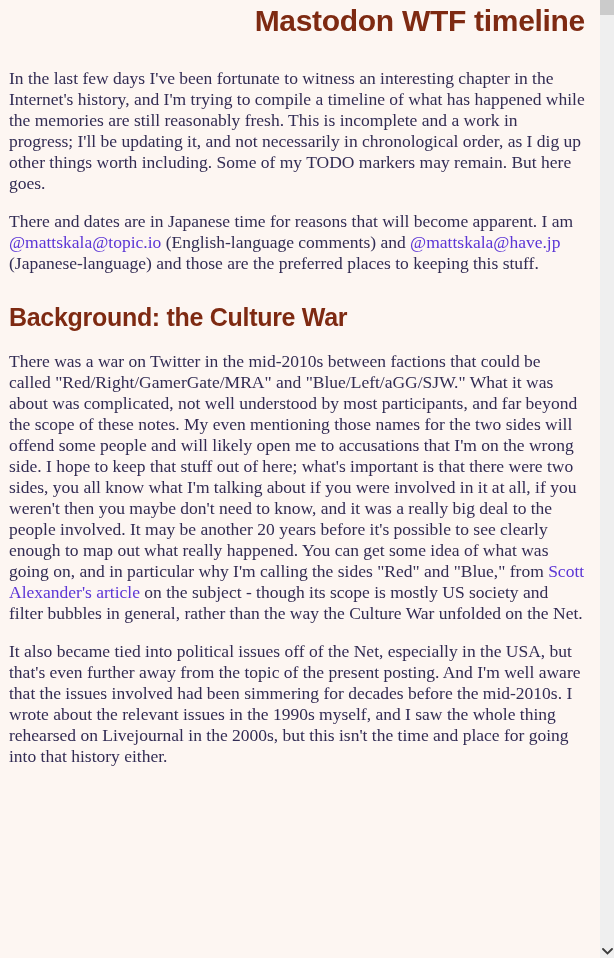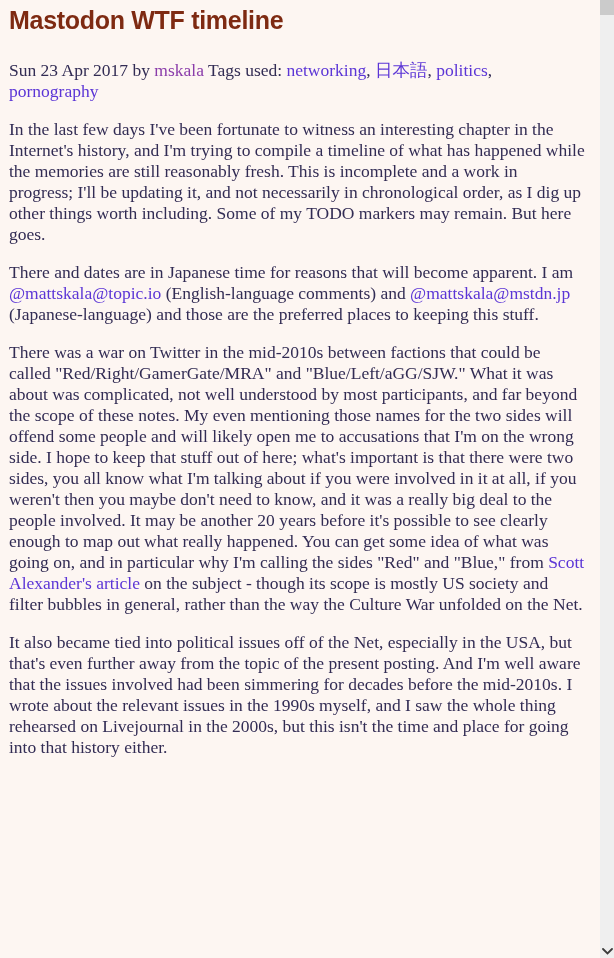--- a/index.html
+++ b/index.html
@@ -24,25 +24,26 @@
     width: 600px;
     padding: 6px 15px 0 9px;
     font-family: "Liberation Serif", serif;
     font-size: 17.5px;
     line-height: 21px;
     color: var(--text);
   }
   h1.page-title {
     font-family: "Liberation Sans", sans-serif;
     font-weight: bold;
-    font-size: 25px;
+    font-size: 30px;
     line-height: 29px;
     letter-spacing: -0.3px;
     color: var(--heading);
-    margin: 0 0 25px 0;
+    margin: 0 0 33px 0;
+    text-align: right;
   }
   h2.section-heading {
     font-family: "Liberation Sans", sans-serif;
     font-weight: bold;
     font-size: 25px;
     line-height: 29px;
     letter-spacing: -0.3px;
     color: var(--heading);
     margin: 29px 0 19px 0;
   }
@@ -75,27 +76,27 @@
     justify-content: center;
     color: var(--sb-arrow);
   }
 </style>
 </head>
 <body>
 
 <div class="content">
   <h1 class="page-title">Mastodon WTF timeline</h1>
 
-  <p class="meta"><span>Sun 23 Apr 2017 by </span><a href="#" class="lnk visited">mskala</a><span> Tags used: </span><a href="#" class="lnk">networking</a><span>, </span><a href="#" class="lnk">日本語</a><span>, </span><a href="#" class="lnk">politics</a><span>, </span><a href="#" class="lnk">pornography</a></p>
 
   <p><span>In the last few days I've been fortunate to witness an interesting chapter in the Internet's history, and I'm trying to compile a timeline of what has happened while the memories are still reasonably fresh. This is incomplete and a work in progress; I'll be updating it, and not necessarily in chronological order, as I dig up other things worth including. Some of my TODO markers may remain. But here goes.</span></p>
 
-  <p><span>There and dates are in Japanese time for reasons that will become apparent. I am </span><a href="#" class="lnk">@mattskala@topic.io</a><span> (English-language comments) and </span><a href="#" class="lnk">@mattskala@mstdn.jp</a><span> (Japanese-language) and those are the preferred places to keeping this stuff.</span></p>
+  <p><span>There and dates are in Japanese time for reasons that will become apparent. I am </span><a href="#" class="lnk">@mattskala@topic.io</a><span> (English-language comments) and </span><a href="#" class="lnk">@mattskala@have.jp</a><span> (Japanese-language) and those are the preferred places to keeping this stuff.</span></p>
 
 
+  <h2 class="section-heading">Background: the Culture War</h2>
 
   <p><span>There was a war on Twitter in the mid-2010s between factions that could be called "Red/Right/GamerGate/MRA" and "Blue/Left/aGG/SJW." What it was about was complicated, not well understood by most participants, and far beyond the scope of these notes. My even mentioning those names for the two sides will offend some people and will likely open me to accusations that I'm on the wrong side. I hope to keep that stuff out of here; what's important is that there were two sides, you all know what I'm talking about if you were involved in it at all, if you weren't then you maybe don't need to know, and it was a really big deal to the people involved. It may be another 20 years before it's possible to see clearly enough to map out what really happened. You can get some idea of what was going on, and in particular why I'm calling the sides "Red" and "Blue," from </span><a href="#" class="lnk">Scott Alexander's article</a><span> on the subject - though its scope is mostly US society and filter bubbles in general, rather than the way the Culture War unfolded on the Net.</span></p>
 
   <p><span>It also became tied into political issues off of the Net, especially in the USA, but that's even further away from the topic of the present posting. And I'm well aware that the issues involved had been simmering for decades before the mid-2010s. I wrote about the relevant issues in the 1990s myself, and I saw the whole thing rehearsed on Livejournal in the 2000s, but this isn't the time and place for going into that history either.</span></p>
 </div>
 
 <div class="scrollbar">
   <div class="thumb"></div>
   <div class="down-arrow">
     <span style="display:flex;">

